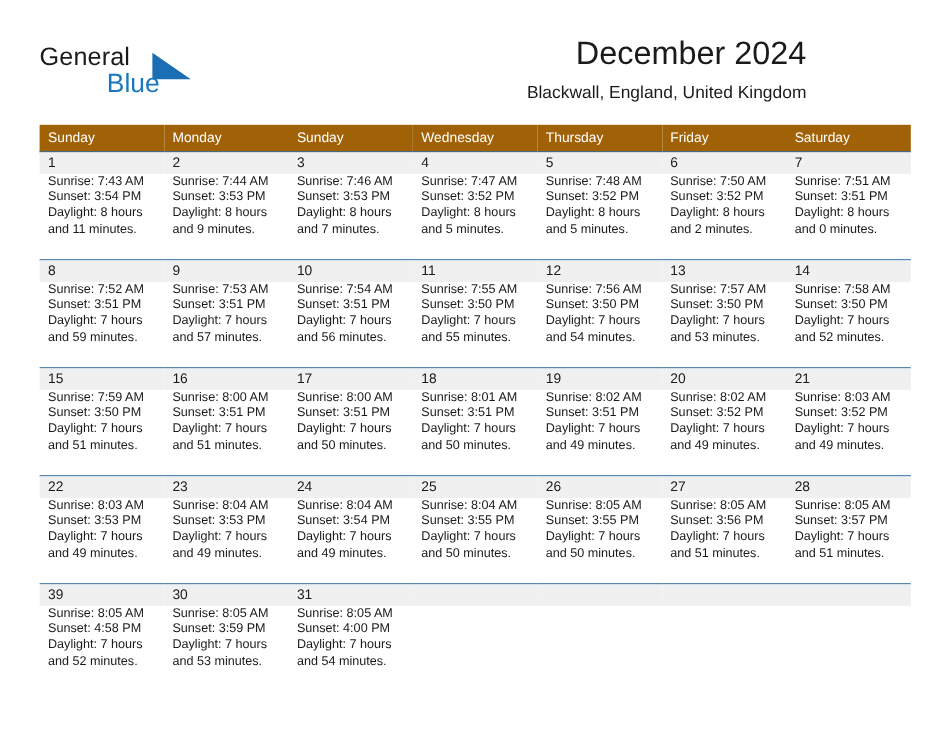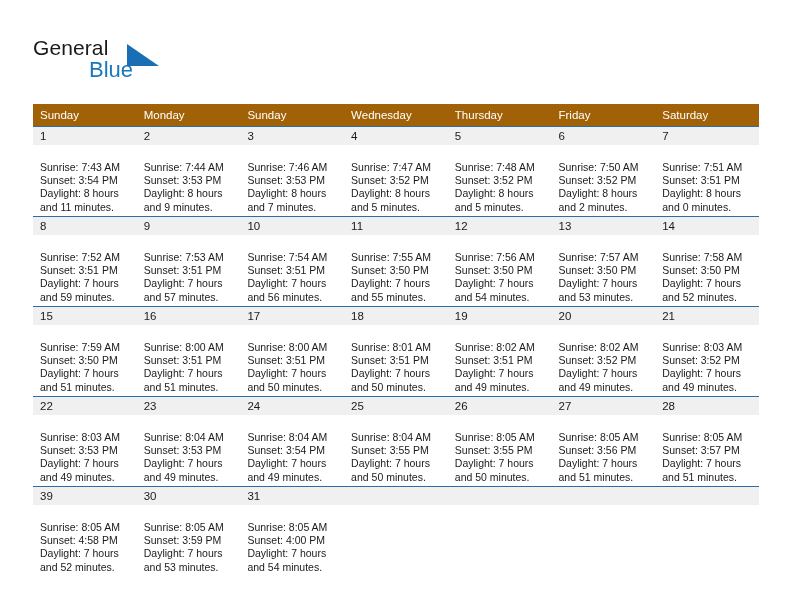--- a/index.html
+++ b/index.html
@@ -131,21 +131,21 @@
     padding-left: 7px;
     font-size: 11.5px;
     color: #1a1a1a;
   }
 
   .daynum-bar.empty {
     color: transparent;
   }
 
   .details {
-    padding: 16px 6px 0 7px;
+    padding: 0 6px 0 7px;
     font-size: 10.5px;
     line-height: 13.2px;
     color: #1a1a1a;
   }
   .details div {
     white-space: nowrap;
   }
 </style>
 </head>
 <body>
@@ -153,20 +153,24 @@
 <div class="page">
 
   <div class="header">
 
     <div class="logo">
       <span class="logo-general">General</span>
       <span class="logo-triangle"></span>
       <span class="logo-blue">Blue</span>
     </div>
 
+    <div class="title-block">
+      <div class="cal-title">December 2024</div>
+      <div class="cal-subtitle">Blackwall, England, United Kingdom</div>
+    </div>
 
   </div>
 
   <table class="calendar">
     <thead>
       <tr>
         <th>Sunday</th>
         <th>Monday</th>
         <th>Sunday</th>
         <th>Wednesday</th>

